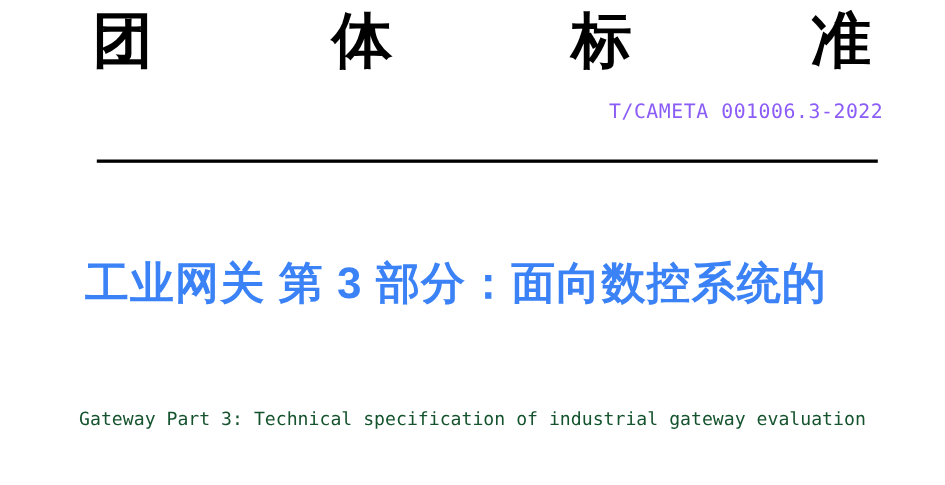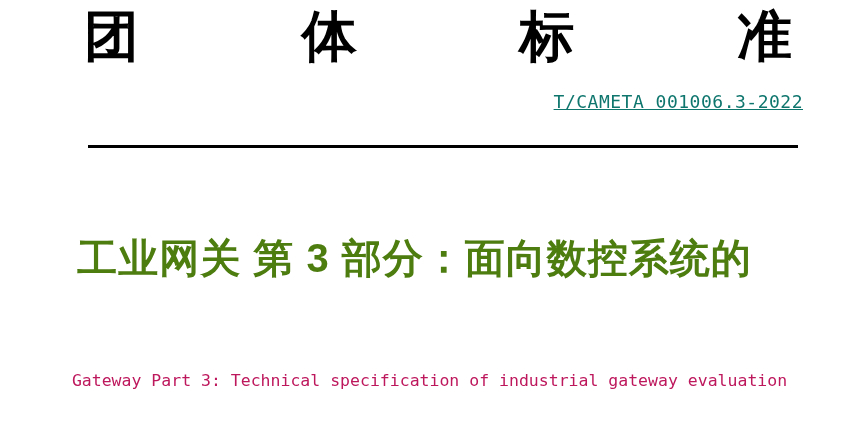--- a/index.html
+++ b/index.html
@@ -33,23 +33,22 @@
   }
   .banner span { display: inline-block; }
   .standard-code {
     position: absolute;
     top: 91px;
     right: 56px;
     font-family: "DejaVu Sans Mono", "Liberation Mono", monospace;
     font-size: 18px;
     font-weight: 500;
     letter-spacing: 0.5px;
-    color: #0f766e;
+    color: #8b5cf6;
     white-space: nowrap;
-    text-decoration: underline;
   }
   .rule {
     position: absolute;
     left: 88px;
     top: 145px;
     width: 710px;
     height: 2.5px;
     background: #000000;
   }
   .title-block {
@@ -57,32 +56,32 @@
     left: 0;
     top: 227px;
     width: 829px;
     padding-right: 18px;
     text-align: center;
     font-family: "Liberation Sans", "DejaVu Sans", sans-serif;
     font-weight: 700;
     font-size: 40px;
     line-height: 63px;
     letter-spacing: 1px;
-    color: #4d7c0f;
+    color: #3b82f6;
   }
   .subtitle-block {
     position: absolute;
     left: 0;
     top: 364px;
     width: 859px;
     text-align: center;
     font-family: "DejaVu Sans Mono", "Liberation Mono", monospace;
     font-size: 16.5px;
     line-height: 33px;
-    color: #be185d;
+    color: #14532d;
     white-space: nowrap;
   }
 </style>
 </head>
 <body>
 
 <div class="page">
 
   <div class="banner">
     <span>团</span>

